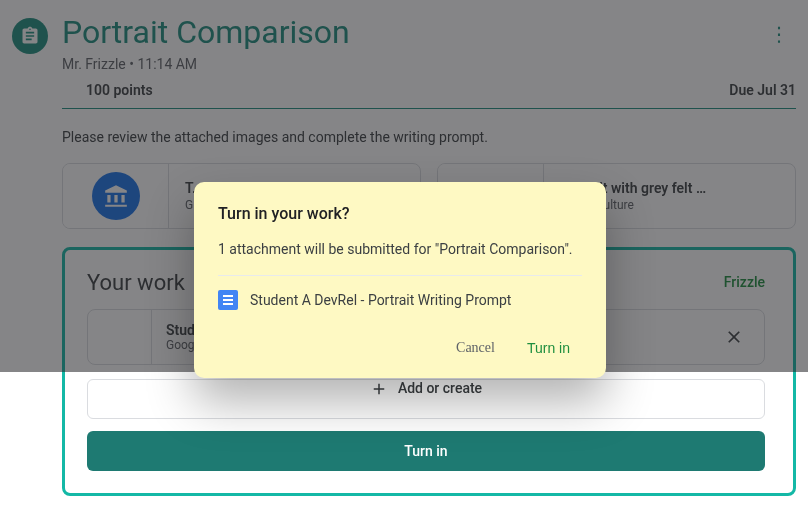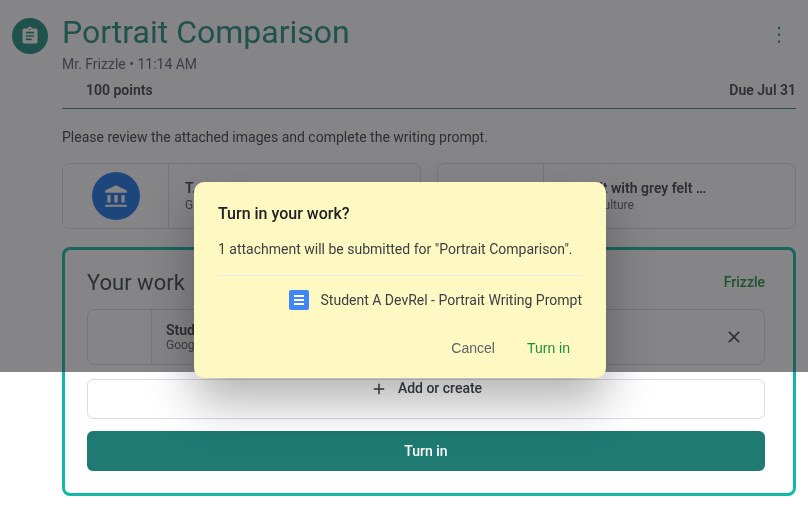--- a/index.html
+++ b/index.html
@@ -245,21 +245,20 @@
   .dlg-divider {
     height: 1px;
     background: #e8eaed;
     margin-bottom: 14px;
   }
   .dlg-file {
     display: flex;
     align-items: center;
     gap: 12px;
     margin-bottom: 22px;
-    justify-content: flex-end;
   }
   .doc-icon {
     width: 20px;
     height: 20px;
     background: #4285f4;
     border-radius: 2px;
     display: flex;
     align-items: center;
     justify-content: center;
     flex-shrink: 0;
@@ -282,21 +281,21 @@
   }
   .dlg-btn {
     padding: 8px 12px;
     font-size: 14px;
     font-weight: 500;
     border-radius: 4px;
     cursor: pointer;
     border: none;
     background: transparent;
   }
-  .dlg-cancel { color: #5f6368; }
+  .dlg-cancel { color: #5f6368; font-family: Liberation Serif, serif; }
   .dlg-confirm { color: #1e8e3e; }
   .dots { font-size: 20px; line-height: 1; letter-spacing: -2px; }
 </style>
 </head>
 <body>
 
 <div class="page">
 
   <div class="header">
     <div class="assign-icon">

